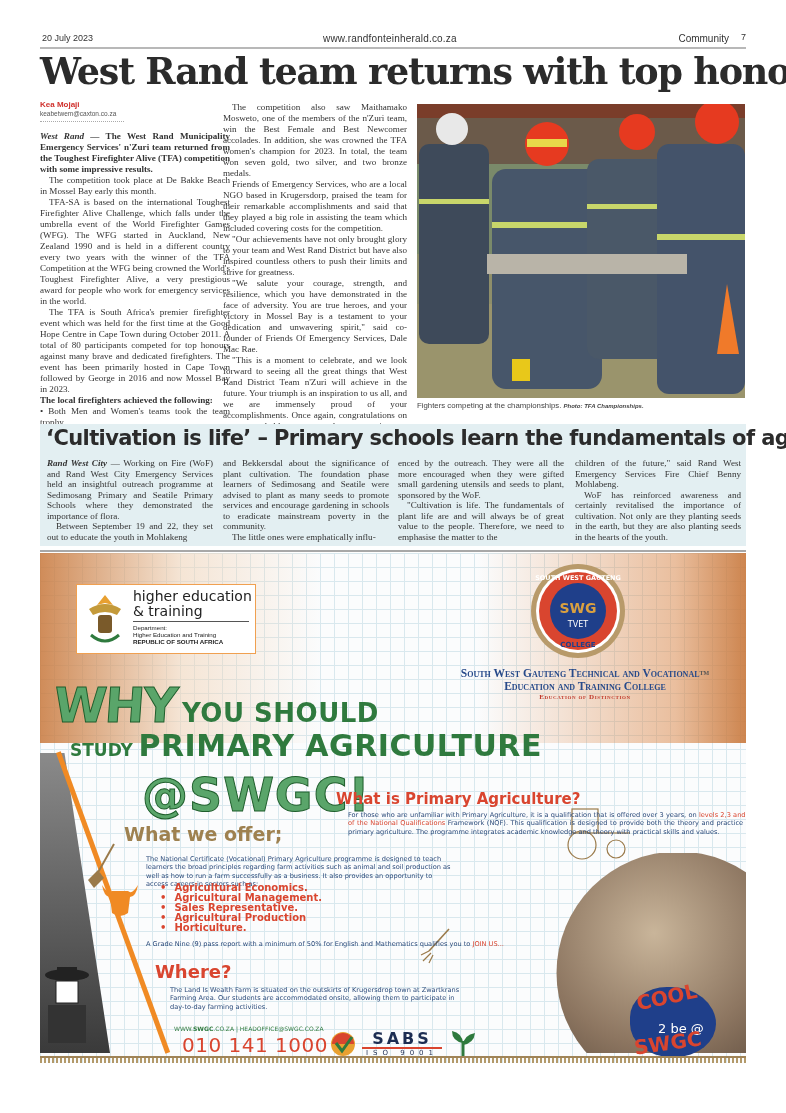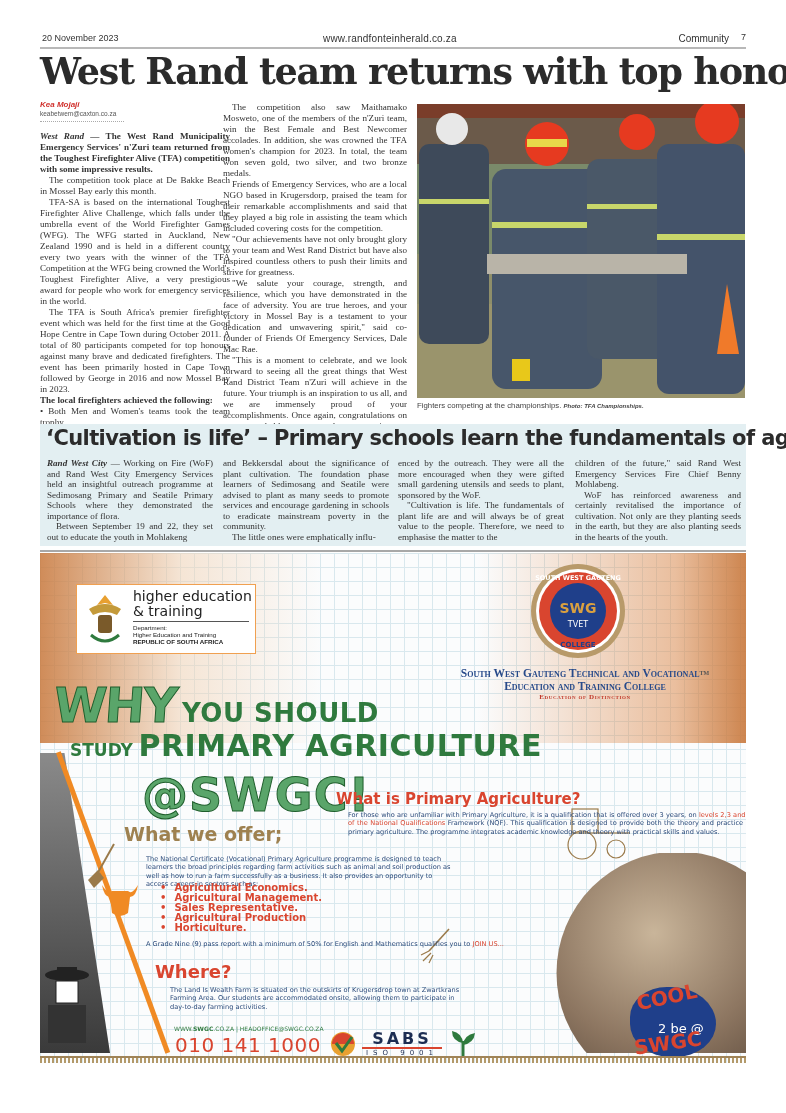--- a/index.html
+++ b/index.html
@@ -15,21 +15,21 @@
   .toprule { position: absolute; left: 40px; top: 47px; width: 706px; height: 2px; background: #b8b8b8; }
 
   .headline { position: absolute; left: 40px; top: 50px; width: 710px; font-family: "DejaVu Serif", serif; font-size: 36.5px; letter-spacing: -1.2px; color: #2b2b2b; white-space: nowrap; }
 
   
   .col { position: absolute; font-size: 9.1px; line-height: 11px; color: #333; text-align: justify; }
   .col p { text-indent: 9px; }
   .col p.noindent { text-indent: 0; }
   .col1 { left: 40px; top: 131px; width: 190px; }
   .col2 { left: 223px; top: 102px; width: 184px; }
-  .byline-name { position: absolute; left: 40px; top: 100px; font-family: "Liberation Sans", sans-serif; font-size: 8px; font-weight: bold; color: #d0312d; font-style: italic; }
+  .byline-name { position: absolute; left: 40px; top: 100px; font-family: "Liberation Sans", sans-serif; font-size: 8px; font-weight: bold; color: #d0312d; }
   .byline-email { position: absolute; left: 40px; top: 110px; font-family: "Liberation Sans", sans-serif; font-size: 6.5px; color: #555; }
   .byline-rule { position: absolute; left: 40px; top: 121px; width: 84px; border-top: 1px dotted #aaa; }
   .lede b { font-weight: bold; margin-top: 40px; }
   .lede i { font-style: italic; }
   .subhead { font-weight: bold; text-indent: 0 !important; }
   .bullet { text-indent: 0 !important; }
 
   .photo { position: absolute; left: 417px; top: 104px; width: 328px; height: 294px; overflow: hidden; background: #7a8a6a; }
   .caption { position: absolute; left: 417px; top: 401px; font-family: "Liberation Sans", sans-serif; font-size: 7.8px; color: #444; }
   .caption i { font-size: 6px; font-weight: bold; }
@@ -80,42 +80,42 @@
   .ad .p-offer { position: absolute; left: 106px; top: 302px; width: 310px; font-family: "DejaVu Sans", sans-serif; font-size: 6.6px; line-height: 8.4px; color: #2b4a7a; }
   .ad .list { position: absolute; left: 120px; top: 330px; font-family: "DejaVu Sans", sans-serif; font-size: 10px; line-height: 10px; font-weight: bold; color: #d9452f; list-style: none; }
   .ad .list li::before { content: "•"; margin-right: 8px; }
   .ad .p-grade { position: absolute; left: 106px; top: 387px; width: 400px; font-family: "DejaVu Sans", sans-serif; font-size: 6.6px; color: #2b4a7a; }
 
   .ad .h-where { position: absolute; left: 115px; top: 408px; font-family: "DejaVu Sans", sans-serif; font-weight: bold; font-size: 18px; color: #d9452f; }
   .ad .p-where { position: absolute; left: 130px; top: 433px; width: 290px; font-family: "DejaVu Sans", sans-serif; font-size: 6.6px; line-height: 8.4px; color: #2b4a7a; }
 
   .ad .contact { position: absolute; left: 134px; top: 472px; font-family: "DejaVu Sans", sans-serif; font-size: 6px; color: #2f7a3e; }
   .ad .contact b { font-weight: bold; }
-  .ad .phone { position: absolute; left: 135px; top: 480px; font-family: "DejaVu Sans", sans-serif; font-size: 20px; color: #d9452f; letter-spacing: 0.5px; }
+  .ad .phone { position: absolute; left: 142px; top: 480px; font-family: "DejaVu Sans", sans-serif; font-size: 20px; color: #d9452f; letter-spacing: 0.5px; }
   .ad .sabs { position: absolute; left: 322px; top: 478px; width: 80px; text-align: center; font-family: "DejaVu Sans", sans-serif; }
   .ad .sabs .s { font-size: 16px; font-weight: bold; color: #1d2d52; letter-spacing: 3px; border-bottom: 2px solid #d9452f; line-height: 16px; }
   .ad .sabs .i { font-size: 7px; letter-spacing: 5px; color: #1d2d52; }
   .ad .fence { position: absolute; left: 0; top: 503px; width: 706px; height: 10px; background: repeating-linear-gradient(90deg, #b39a6a 0 2px, transparent 2px 4px); border-top: 2px solid #a08458; }
 
   .ad .photo-left { position: absolute; left: 0; top: 200px; width: 70px; height: 300px; background: linear-gradient(180deg, #8a8a8a, #5a5a5a 60%, #3a3a3a); clip-path: polygon(0 0, 35% 0, 100% 100%, 0 100%); }
   .ad .orange-stripe { position: absolute; left: 16px; top: 200px; width: 5px; height: 320px; background: #f08a24; transform: rotate(-20deg); transform-origin: top left; }
   .ad .photo-right { position: absolute; left: 470px; top: 300px; width: 240px; height: 200px; background: radial-gradient(circle at 60% 40%, #c9b59a, #8c7560 60%, #5b4a3c); clip-path: circle(55% at 70% 60%); }
   .ad .cool { position: absolute; left: 580px; top: 422px; width: 110px; height: 90px; }
   .ad .cool .blob { position: absolute; left: 10px; top: 12px; width: 86px; height: 70px; background: #1f3f8a; border-radius: 45% 55% 50% 50%; }
   .ad .cool .c1 { position: absolute; left: 16px; top: 10px; font-family: "DejaVu Sans", sans-serif; font-weight: bold; font-size: 20px; color: #d9452f; transform: rotate(-12deg); }
   .ad .cool .c2 { position: absolute; left: 38px; top: 38px; font-family: "DejaVu Sans", sans-serif; font-size: 13px; color: #fff; margin-top: 8px; }
   .ad .cool .c3 { position: absolute; left: 14px; top: 56px; font-family: "DejaVu Sans", sans-serif; font-weight: bold; font-size: 20px; color: #d9452f; transform: rotate(-8deg); }
 
   .ad svg.deco { position: absolute; }
 </style>
 </head>
 <body>
 
 <div class="topbar">
-  <span class="date">20 November 2023</span>
+  <span class="date">20 July 2023</span>
   <span class="url">www.randfonteinherald.co.za</span>
   <span class="section">Community</span>
   <span class="pageno">7</span>
 </div>
 <div class="toprule"></div>
 
 <h1 class="headline">West Rand team returns with top honours</h1>
 <div class="byline-name">Kea Mojaji</div>
 <div class="byline-email">keabetwem@caxton.co.za</div>
 <div class="byline-rule"></div>

